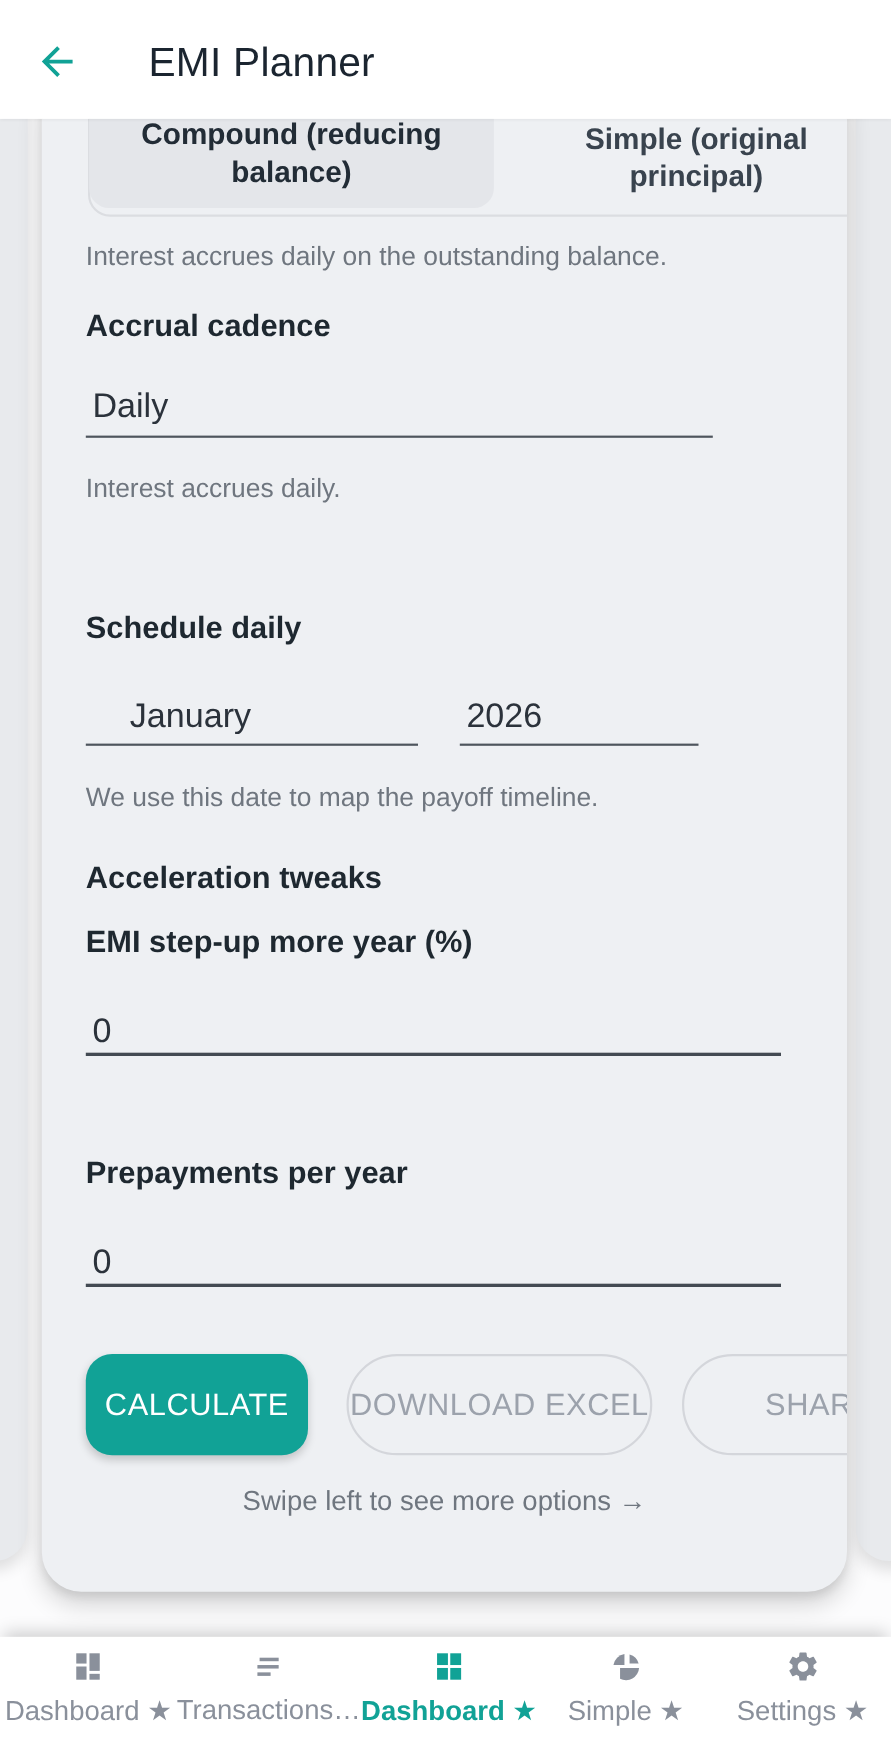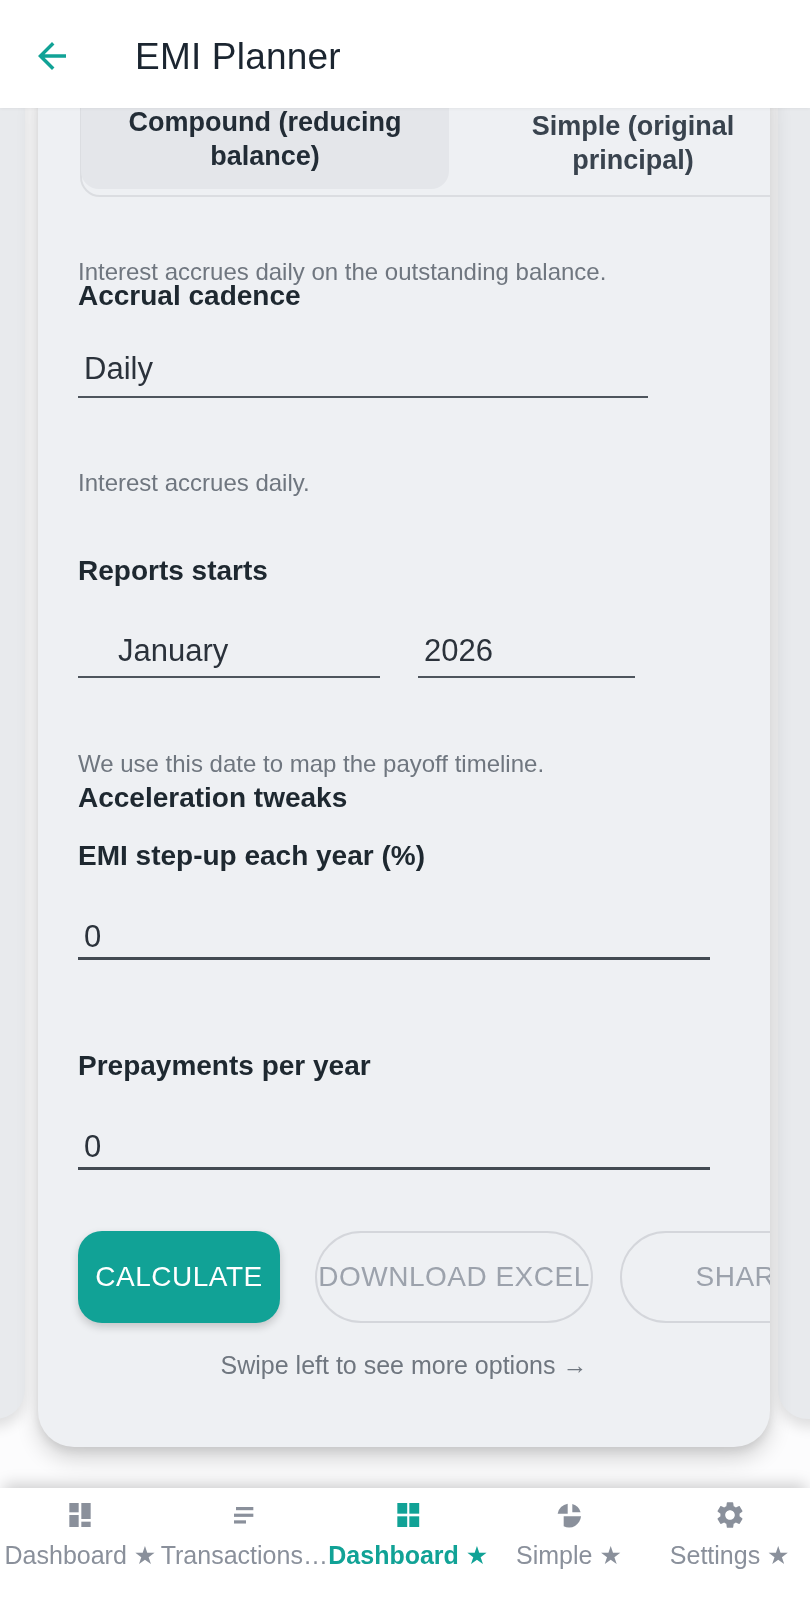--- a/index.html
+++ b/index.html
@@ -36,21 +36,21 @@
     background:var(--card-bg);border-radius:36px;overflow:hidden;
     box-shadow:0 12px 22px rgba(0,0,0,.16),0 4px 8px rgba(0,0,0,.08);
   }
   .abs{position:absolute;}
   
   .tabs{position:absolute;left:42px;top:25px;width:739px;height:109px;border:2px solid #DBDDE1;border-radius:20px;display:flex;}
   .tab{flex:1;display:flex;align-items:center;justify-content:center;text-align:center;
        font-size:27px;font-weight:700;line-height:34px;color:#39434E;padding:0 24px;cursor:pointer;}
   .tab.selected{background:var(--tab-bg);border-radius:18px;margin:-1px 0 6px -1px;color:#222C36;}
   
-  .hint{font-size:24px;color:var(--muted);margin-top:38px;}
+  .hint{font-size:24px;color:var(--muted);}
   .f-label{font-size:28px;font-weight:700;color:var(--label);}
   .f-value{font-size:31px;color:var(--text);}
   .u-line{position:absolute;height:2px;background:var(--underline);}
   .u-line.thick{height:3px;background:#434A52;}
   
   .btn{position:absolute;top:1168px;height:92px;display:flex;align-items:center;justify-content:center;
        font-size:28px;letter-spacing:.5px;cursor:pointer;}
   .btn-primary{left:40px;width:202px;background:var(--accent);color:#fff;border-radius:24px;
        box-shadow:0 4px 8px rgba(0,0,0,.18);}
   .btn-outline{border:2px solid var(--outline);color:#9CA2AC;border-radius:46px;background:transparent;}
@@ -95,30 +95,30 @@
         <div class="tab">Simple (original principal)</div>
       </div>
 
       <div class="abs hint" style="left:40px;top:157px;">Interest accrues daily on the outstanding balance.</div>
 
       <div class="abs f-label" style="left:40px;top:217px;">Accrual cadence</div>
       <div class="abs f-value" style="left:46px;top:288px;">Daily</div>
       <div class="u-line abs" style="left:40px;top:333px;width:570px;"></div>
       <div class="abs hint" style="left:40px;top:368px;">Interest accrues daily.</div>
 
-      <div class="abs f-label" style="left:40px;top:492px;">Reports starts</div>
+      <div class="abs f-label" style="left:40px;top:492px;">Schedule daily</div>
       <div class="abs f-value" style="left:48px;top:570px;margin-left:32px;">January</div>
       <div class="u-line abs" style="left:40px;top:613px;width:302px;"></div>
       <div class="abs f-value" style="left:386px;top:570px;">2026</div>
       <div class="u-line abs" style="left:380px;top:613px;width:217px;"></div>
       <div class="abs f-label" style="left:40px;top:719px;">Acceleration tweaks</div>
 
       <div class="abs hint" style="left:40px;top:649px;">We use this date to map the payoff timeline.</div>
 
-      <div class="abs f-label" style="left:40px;top:777px;">EMI step-up each year (%)</div>
+      <div class="abs f-label" style="left:40px;top:777px;">EMI step-up more year (%)</div>
       <div class="abs f-value" style="left:46px;top:856px;">0</div>
       <div class="u-line thick abs" style="left:40px;top:894px;width:632px;"></div>
 
       <div class="abs f-label" style="left:40px;top:987px;">Prepayments per year</div>
       <div class="abs f-value" style="left:46px;top:1066px;">0</div>
       <div class="u-line thick abs" style="left:40px;top:1104px;width:632px;"></div>
 
       <div class="btn btn-primary">CALCULATE</div>
       <div class="btn btn-outline btn-download">DOWNLOAD EXCEL</div>
       <div class="btn btn-outline btn-share">SHARE</div>

